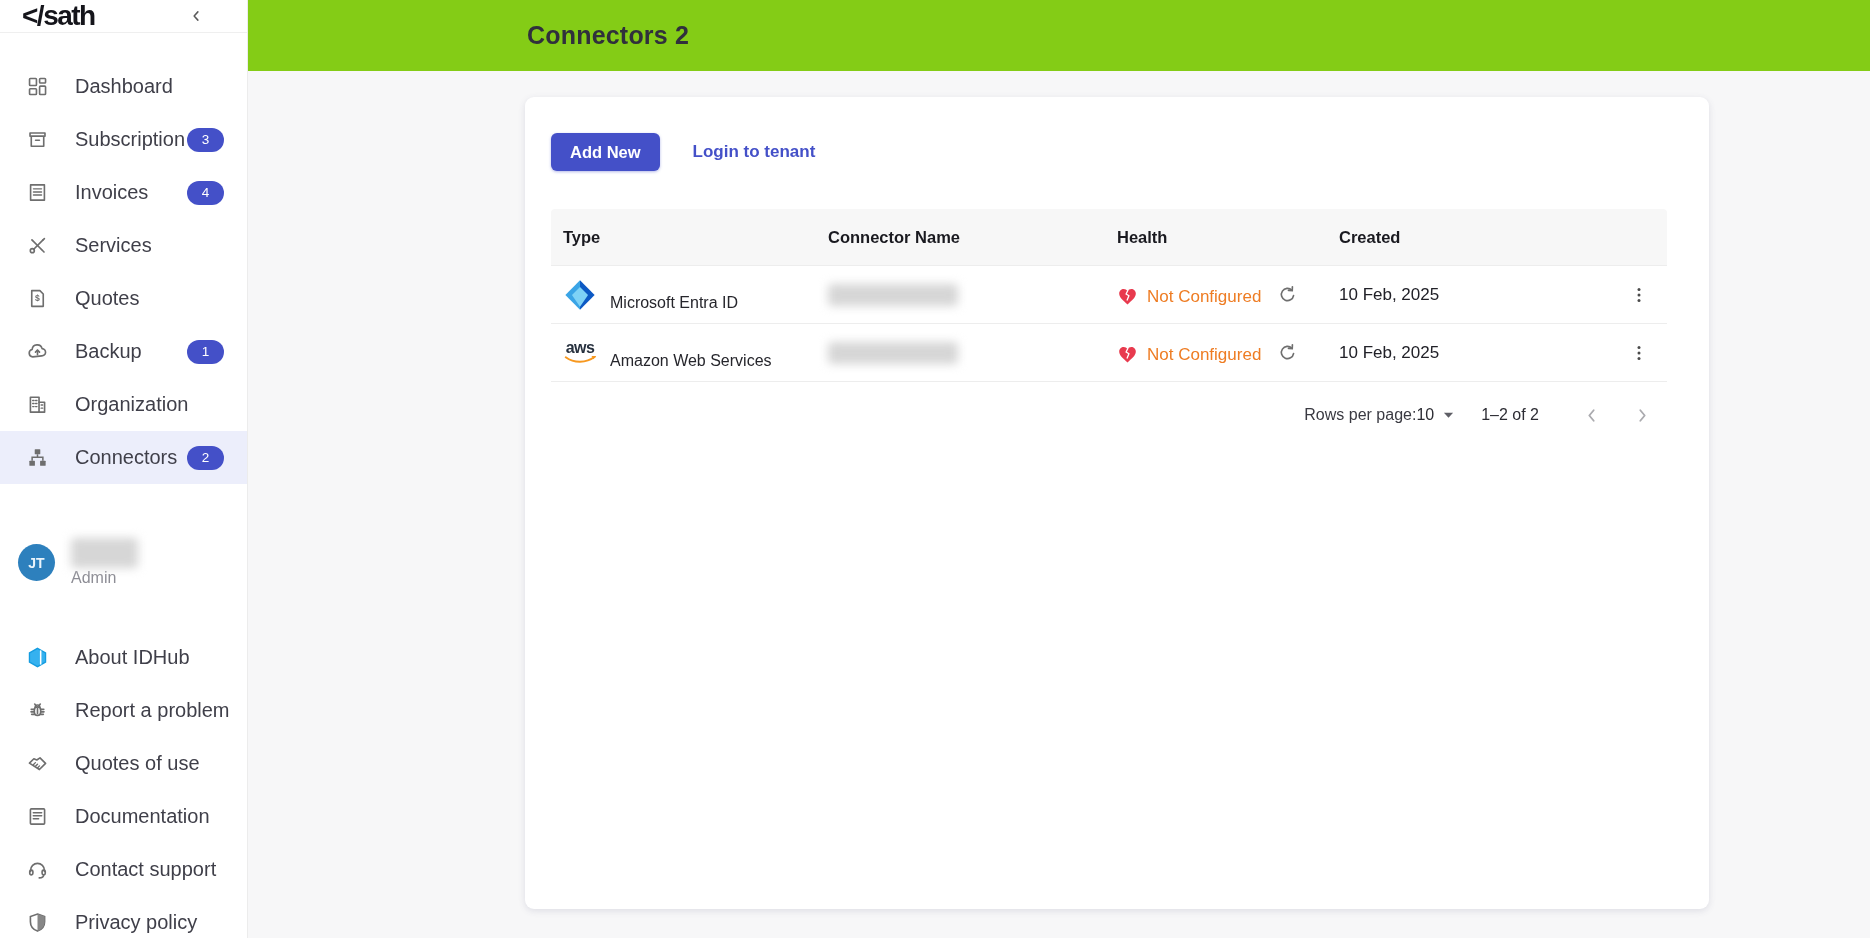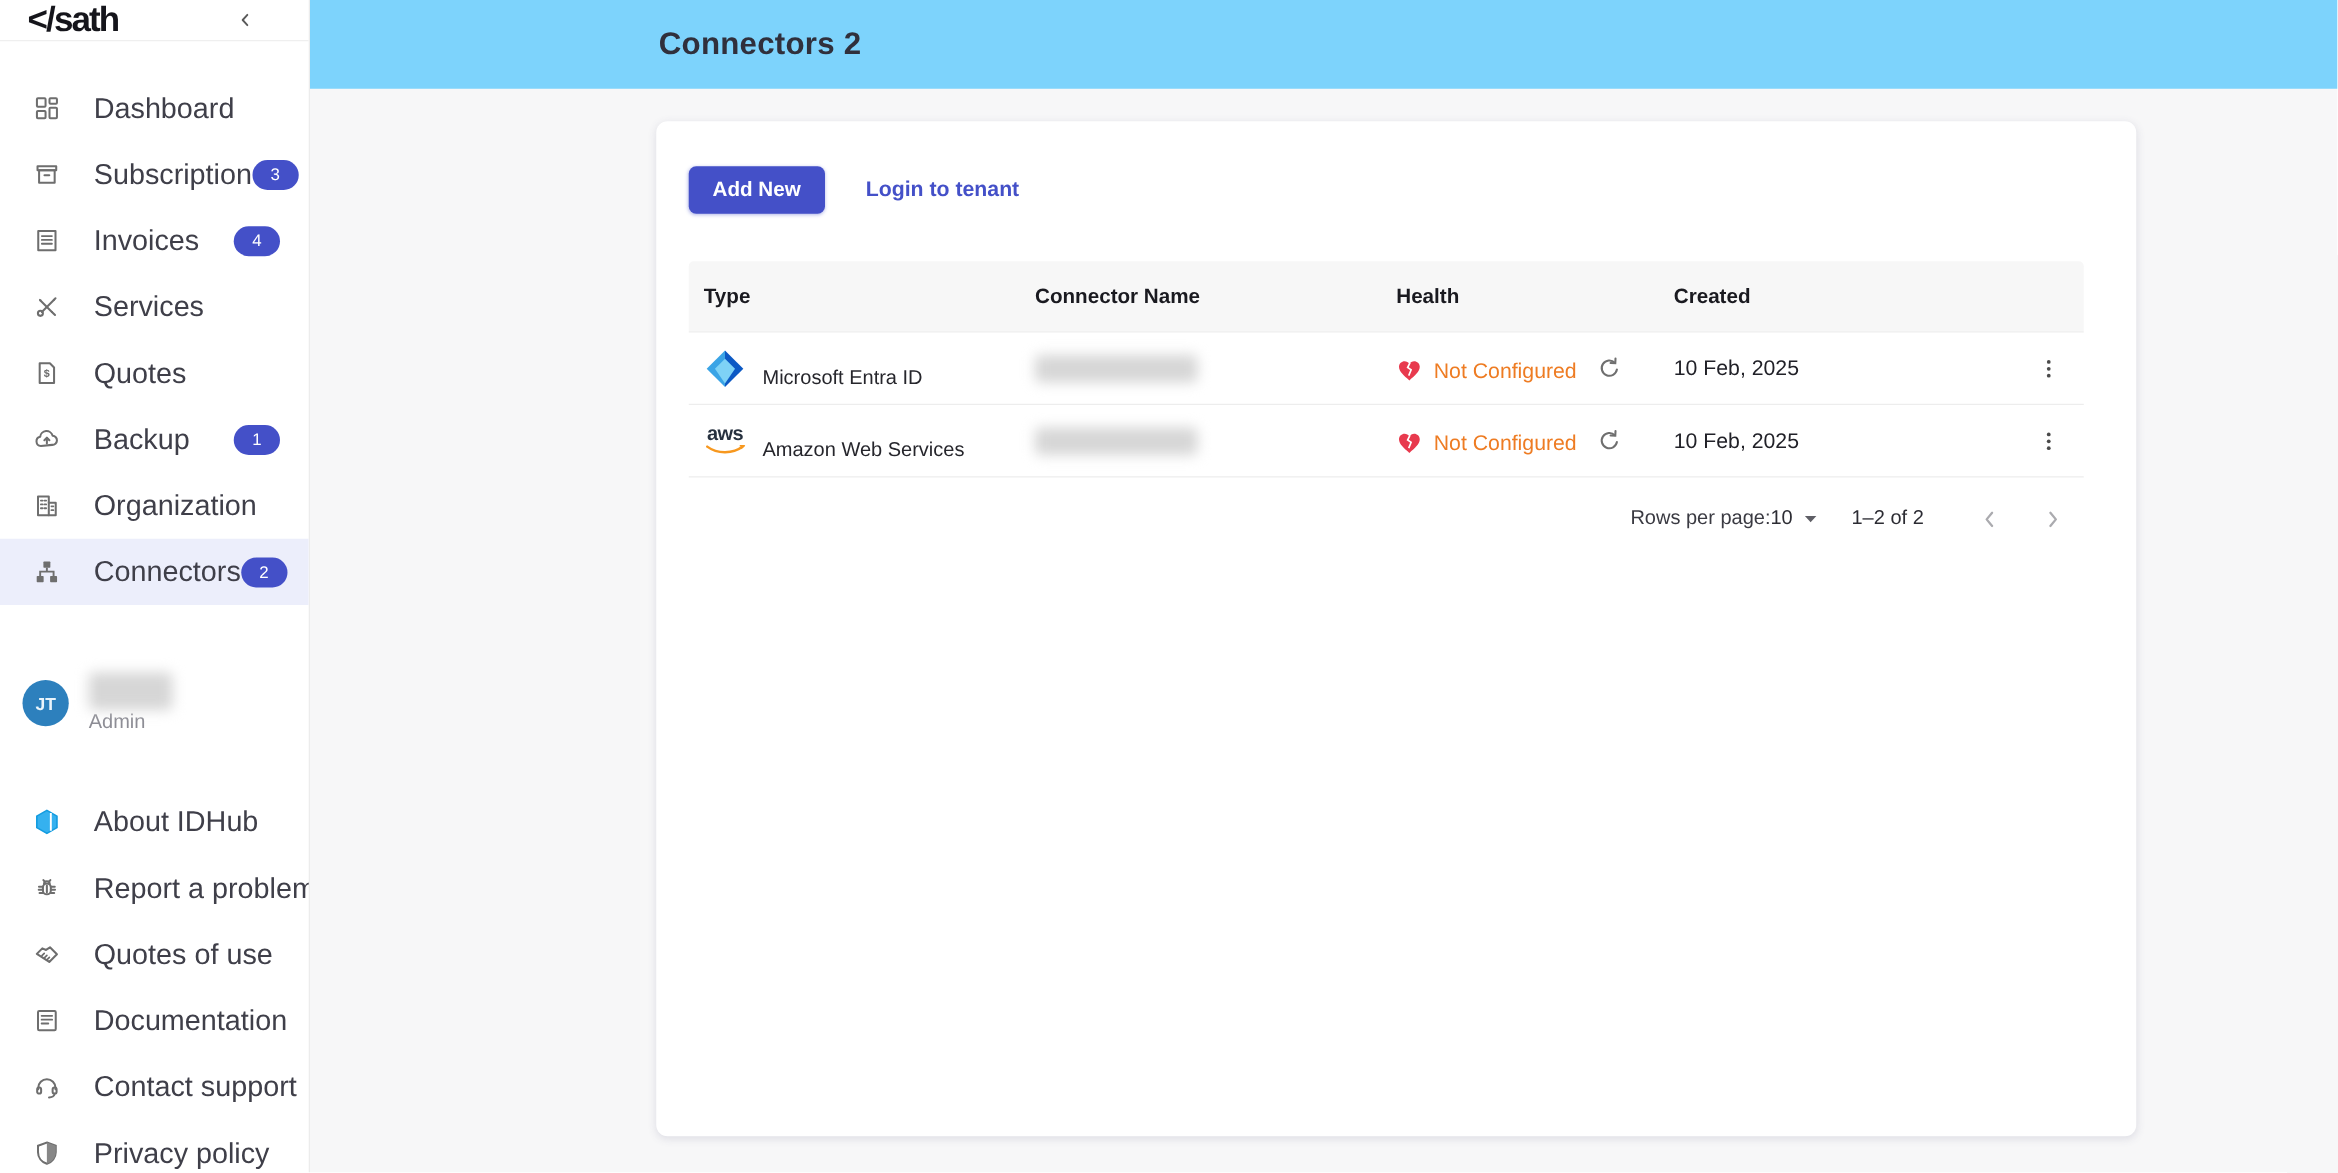--- a/index.html
+++ b/index.html
@@ -13,38 +13,38 @@
   .logo-row { height:71px; display:flex; align-items:center; justify-content:space-between;
     padding:0 40px 0 22px; border-bottom:1px solid #efefef; }
   .logo-text { font-size:28px; font-weight:700; color:#15151b; letter-spacing:-1.5px; }
   .collapse-btn { background:none; border:none; cursor:pointer; display:flex; padding:2px; }
 
   .nav-list { padding-top:3px; }
   .nav-item { height:53px; display:flex; align-items:center; padding:0 23px 0 25px; cursor:pointer; }
   .nav-item.active { background:#eceefb; }
   .nav-icon { width:24px; height:24px; display:flex; align-items:center; justify-content:center;
     margin-right:26px; flex:none; }
-  .nav-label { font-size:23px; color:#3f3f49; flex:1; white-space:nowrap; }
+  .nav-label { font-size:20px; color:#3f3f49; flex:1; white-space:nowrap; }
   .nav-item.accent .nav-label { color:#4450c8; }
   .nav-badge { background:#4450c8; color:#fff; font-size:13.5px; min-width:37px; height:24px;
     border-radius:12px; display:flex; align-items:center; justify-content:center; padding:0 6px; }
 
   .user-block { display:flex; align-items:center; gap:16px; padding:30px 0 12px 18px; }
   .avatar { width:37px; height:37px; border-radius:50%; background:#2d80bd; color:#eaf4fb;
     font-size:14px; font-weight:700; display:flex; align-items:center; justify-content:center; }
   .user-meta { display:flex; flex-direction:column; }
   .blur-pill { background:#d6d6d6; border-radius:4px; filter:blur(5px); display:inline-block; }
   .user-pill { width:67px; height:30px; margin-bottom:1px; }
   .user-role { font-size:16px; color:#8d8d95; }
 
   .secondary-list { margin-top:8px; }
 
   
   .main { flex:1; display:flex; flex-direction:column; background:#f7f7f8; }
-  .topbar { height:71px; background:#7dd3fc; display:flex; align-items:center; padding-left:279px; flex:none; }
+  .topbar { height:71px; background:#84cc16; display:flex; align-items:center; padding-left:279px; flex:none; }
   .page-title { font-size:25px; font-weight:700; color:#30303c; letter-spacing:0.2px; }
 
   .content { flex:1; padding:26px 0 0 277px; }
   .card { width:1184px; height:812px; background:#fff; border-radius:9px;
     box-shadow:0 2px 7px rgba(70,70,110,0.14); padding:36px 42px 0 26px; }
 
   .actions-row { display:flex; align-items:center; gap:33px; margin-bottom:38px; }
   .btn-primary { background:#4450c8; color:#fff; border:none; border-radius:6px; height:38px;
     padding:0 19px; font-size:16.5px; font-weight:600; cursor:pointer;
     font-family:"Liberation Sans", sans-serif; box-shadow:0 1px 3px rgba(68,80,200,0.4); }

